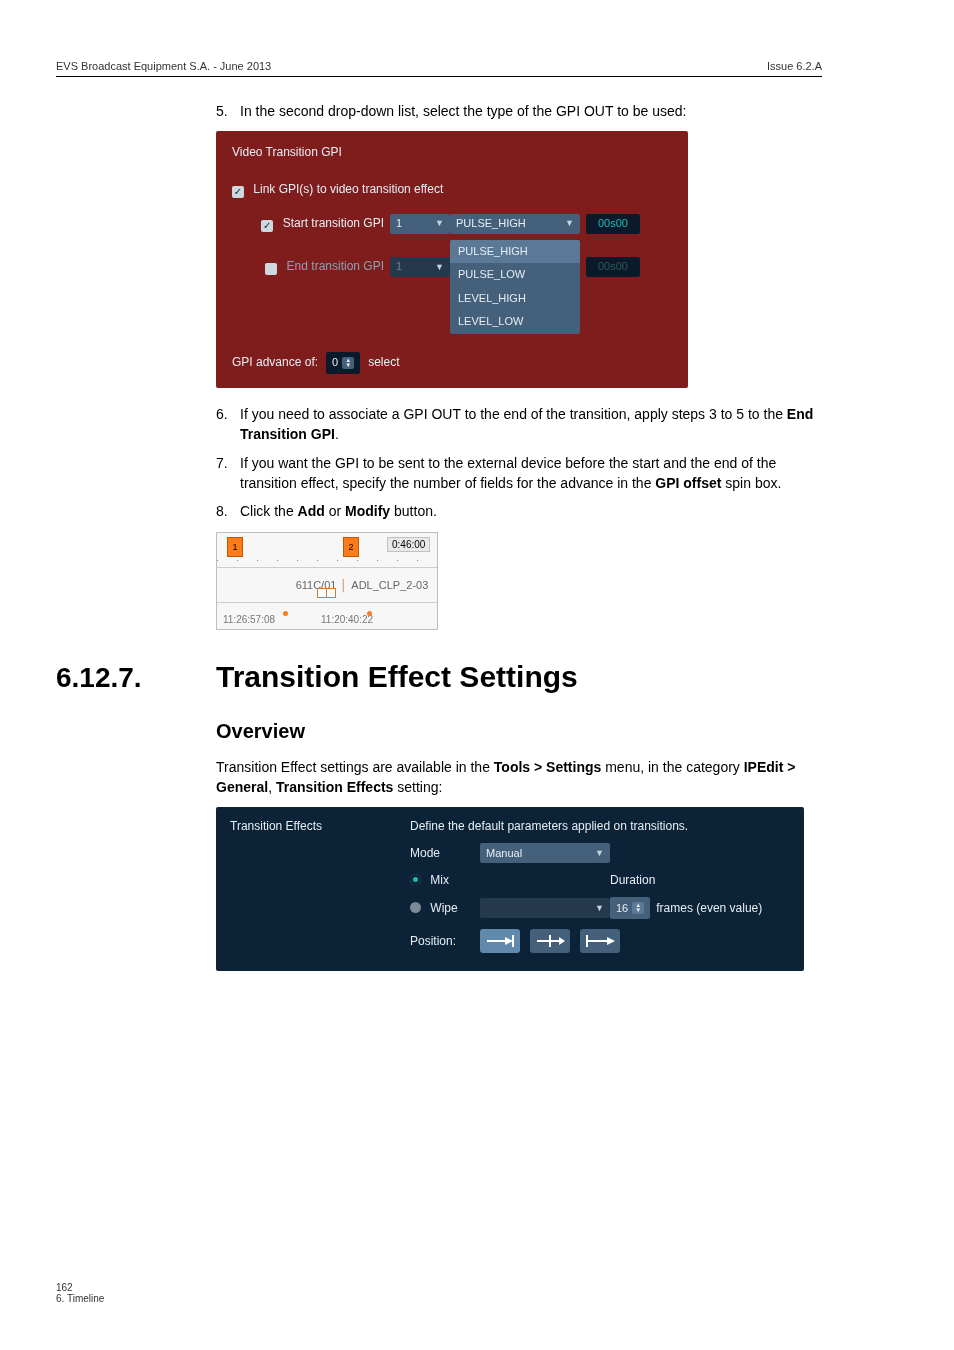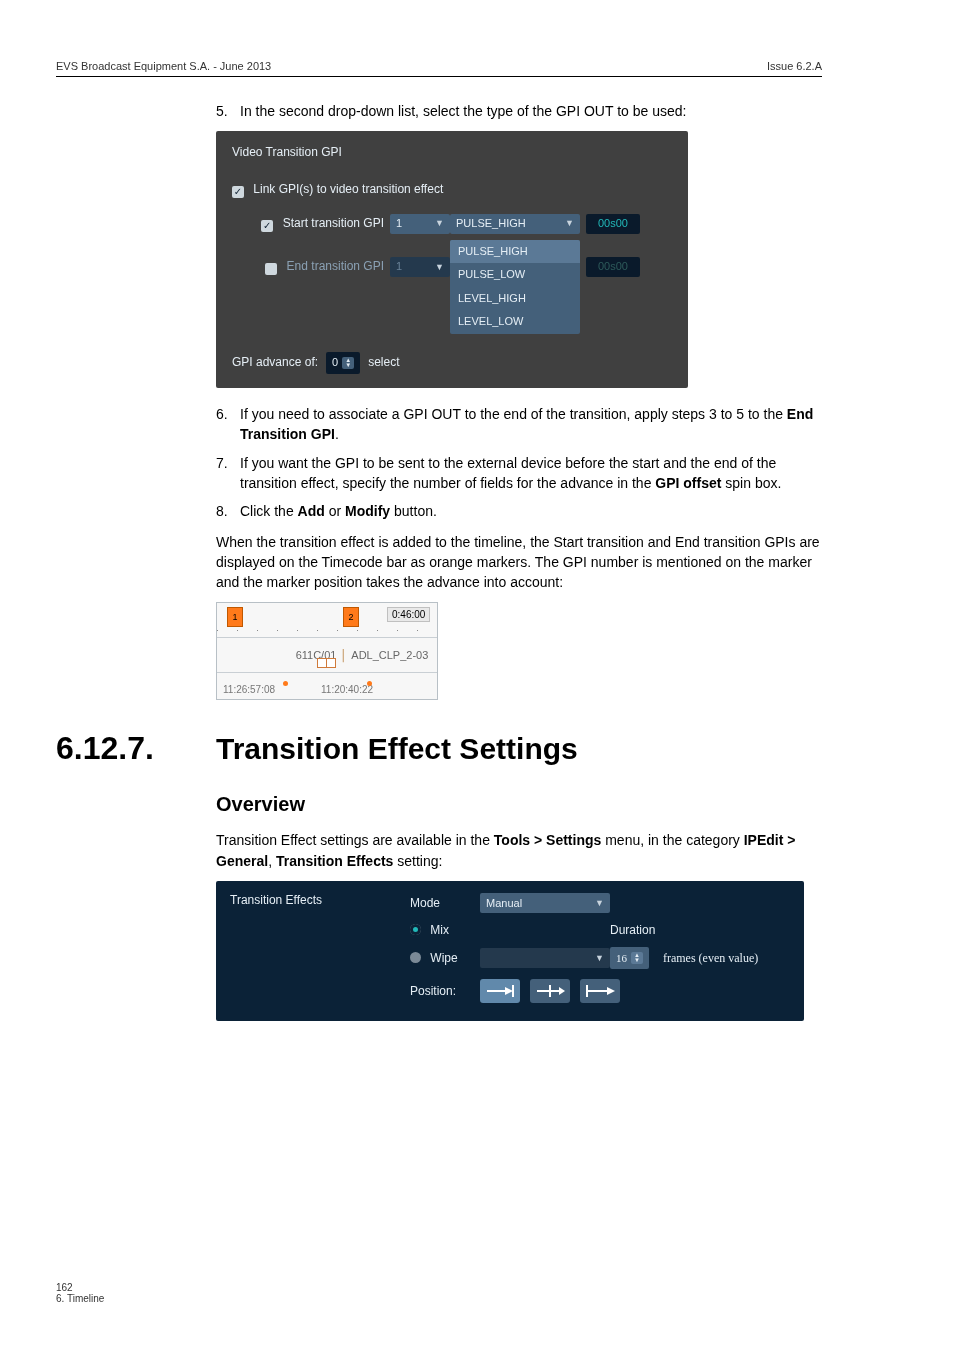--- a/index.html
+++ b/index.html
@@ -51,21 +51,21 @@
   .para {
     font-size: 14px;
     line-height: 1.45;
     margin: 10px 0;
   }
   .bold { font-weight: bold; }
 
   
   .gpi-panel {
     width: 440px;
-    background: #404040;
+    background: #7f1d1d;
     color: #e5eef5;
     font-size: 12px;
     padding: 12px 16px 14px 16px;
     border-radius: 2px;
     margin: 10px 18px 16px 0;
     line-height: 1.6;
   }
   .gpi-panel .title {
     margin-bottom: 18px;
   }
@@ -218,21 +218,21 @@
   .tc-row .dot { position:absolute; width:5px;height:5px;background:#ff7a1a;border-radius:50%; }
 
   
   .sec-row {
     display:flex;
     align-items:baseline;
     margin-top: 20px;
   }
   .sec-num {
     width: 160px;
-    font-size: 32px;
+    font-size: 28px;
     font-weight: bold;
   }
   .sec-title {
     font-size: 30px;
     font-weight: bold;
   }
   h3.sub {
     font-size: 20px;
     font-weight: bold;
     margin: 26px 0 14px 0;
@@ -370,21 +370,20 @@
         </span>
       </li>
       <li>
         <span class="num">8.</span>
         <span class="txt">
           <span>Click the </span><span class="bold">Add</span><span> or </span><span class="bold">Modify</span><span> button.</span>
         </span>
       </li>
     </ol>
 
-    <p class="para">When the transition effect is added to the timeline, the Start transition and End transition GPIs are displayed on the Timecode bar as orange markers. The GPI number is mentioned on the marker and the marker position takes the advance into account:</p>
 
     <div class="tl-shot">
       <div class="tl-row">
         <div class="marker marker1">1</div>
         <div class="marker marker2">2</div>
         <div class="tc-label">0:46:00</div>
         <div class="ticks"></div>
       </div>
       <div class="tl-row" style="justify-content:center;">
         <span class="clip-label">611C/01</span>
@@ -412,20 +411,21 @@
   <div class="content-col">
     <h3 class="sub">Overview</h3>
 
     <p class="para">
       <span>Transition Effect settings are available in the </span><span class="bold">Tools &gt; Settings</span><span> menu, in the category </span><span class="bold">IPEdit &gt; General</span><span>, </span><span class="bold">Transition Effects</span><span> setting:</span>
     </p>
 
     <div class="te-panel">
       <div class="te-left">Transition Effects</div>
       <div class="te-right">
+        <div class="desc">Define the default parameters applied on transitions.</div>
         <div class="te-grid">
           <div>Mode</div>
           <div class="dd">
             <span>Manual</span>
             <span class="caret">▼</span>
           </div>
           <div></div>
 
           <div>
             <span class="radio sel"></span>
@@ -435,21 +435,21 @@
           <div>Duration</div>
 
           <div>
             <span class="radio"></span>
             <span>Wipe</span>
           </div>
           <div class="dd disabled">
             <span></span>
             <span class="caret">▼</span>
           </div>
-          <div style="display:flex;align-items:center;gap:14px;font-family:Liberation Serif, serif;">
+          <div style="display:flex;align-items:center;gap:6px;">
             <span class="spin" style="background:#44607a;">
               <span>16</span>
               <span class="arrows" style="background:#5b7996;">
                   <span>▲</span>
                   <span>▼</span>
                 </span>
             </span>
             <span>frames (even value)</span>
           </div>
 

